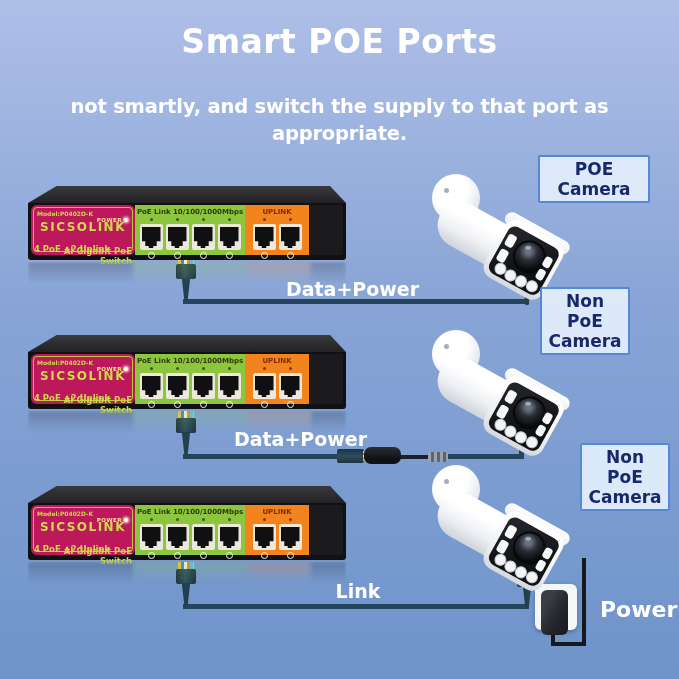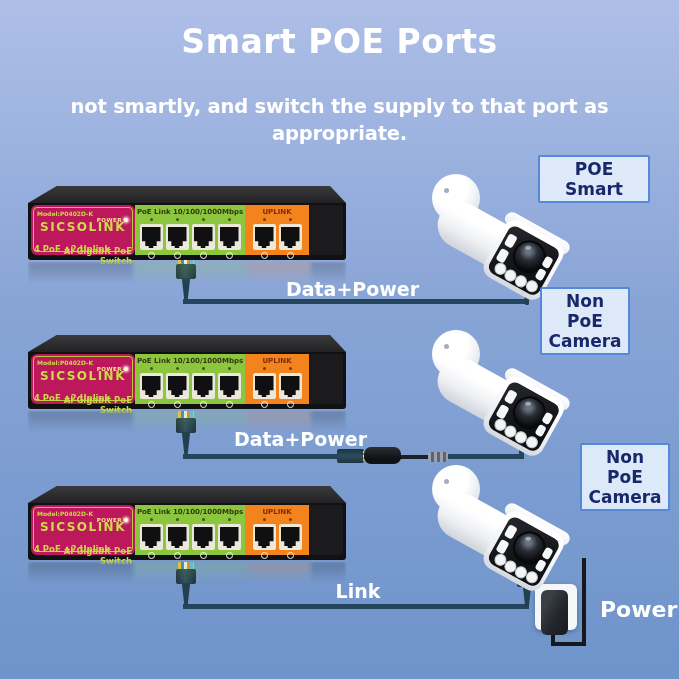--- a/index.html
+++ b/index.html
@@ -359,16 +359,16 @@
       <div class="led" style="left:46px;top:11px;width:8px;height:11px"></div>
       <div class="led" style="left:46px;top:25px;width:8px;height:11px"></div>
       <div class="ledr" style="left:6px;top:39px"></div>
       <div class="ledr" style="left:18px;top:40px"></div>
       <div class="ledr" style="left:30px;top:40px"></div>
       <div class="ledr" style="left:42px;top:39px"></div>
     </div>
   </div>
 </div>
 
-  <div class="cam-lbl" style="left:538px;top:155px;width:112px">POE Smart</div>
+  <div class="cam-lbl" style="left:538px;top:155px;width:112px">POE Camera</div>
   <div class="cam-lbl" style="left:540px;top:287px;width:90px">Non PoE Camera</div>
   <div class="cam-lbl" style="left:580px;top:443px;width:90px">Non PoE Camera</div>
 </div>
 
 </body></html>

